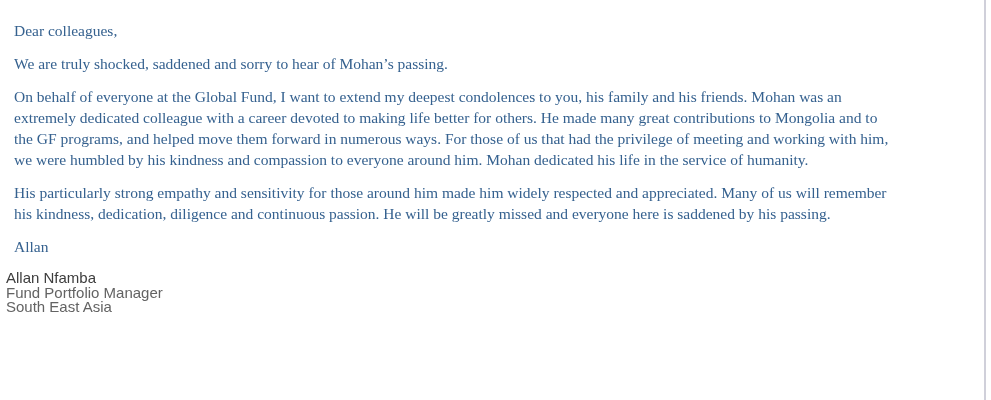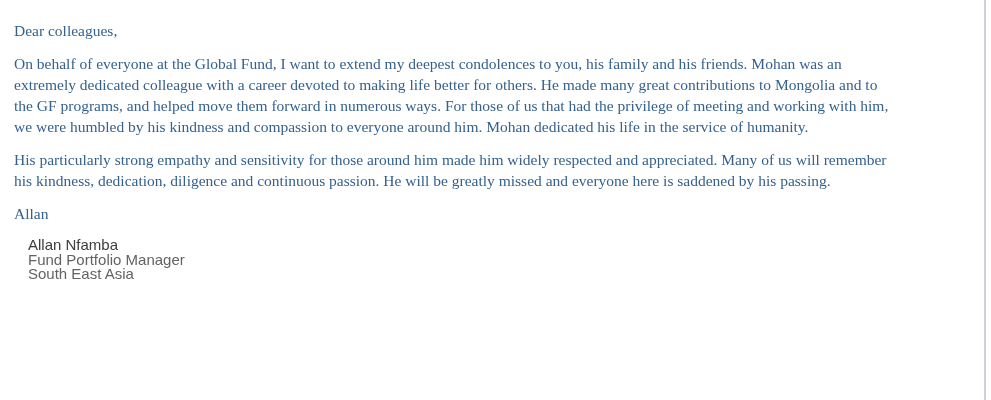--- a/index.html
+++ b/index.html
@@ -29,21 +29,21 @@
   .message-body p {
     color: var(--body-text);
     font-size: 15.5px;
     line-height: 21px;
     margin: 0 0 12px 0;
     white-space: pre-line;
     font-family: "Liberation Serif", "DejaVu Serif", serif;
   }
   .signature-block {
     margin-top: 10px;
-    padding-left: 28px;
+    padding-left: 6px;
     font-family: "Liberation Sans", "DejaVu Sans", sans-serif;
   }
   .signature-name {
     color: var(--signature-name);
     font-size: 15px;
     line-height: 17px;
   }
   .signature-title,
   .signature-region {
     color: var(--signature-detail);
@@ -58,20 +58,21 @@
     width: 2px;
     background: var(--divider);
   }
 </style>
 </head>
 <body>
 
 <div class="reading-pane">
   <div class="message-body">
     <p>Dear colleagues,</p>
+    <p>We are truly shocked, saddened and sorry to hear of Mohan’s passing.</p>
     <p>On behalf of everyone at the Global Fund, I want to extend my deepest condolences to you, his family and his friends. Mohan was an
 extremely dedicated colleague with a career devoted to making life better for others. He made many great contributions to Mongolia and to
 the GF programs, and helped move them forward in numerous ways. For those of us that had the privilege of meeting and working with him,
 we were humbled by his kindness and compassion to everyone around him. Mohan dedicated his life in the service of humanity.</p>
     <p>His particularly strong empathy and sensitivity for those around him made him widely respected and appreciated. Many of us will remember
 his kindness, dedication, diligence and continuous passion. He will be greatly missed and everyone here is saddened by his passing.</p>
     <p>Allan</p>
   </div>
 
   <div class="signature-block">

